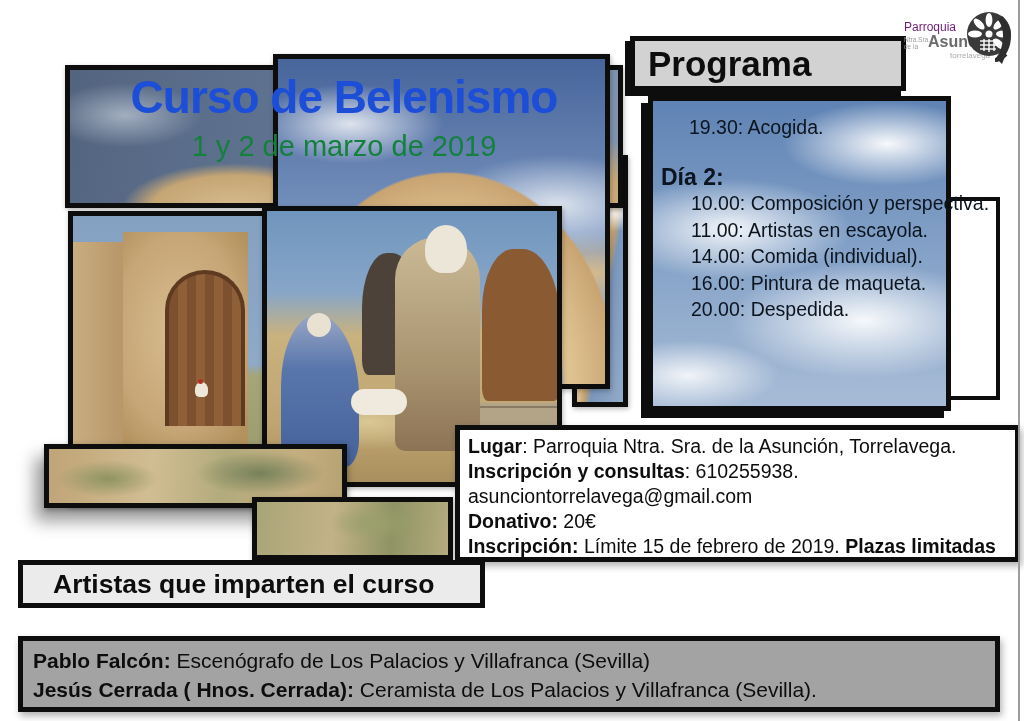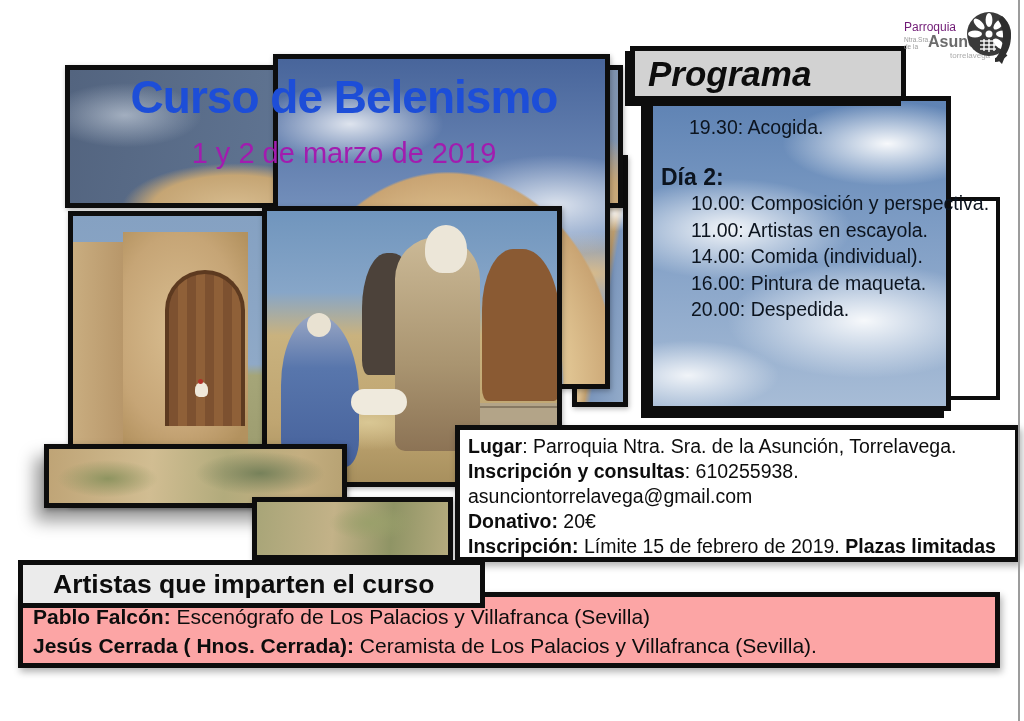--- a/index.html
+++ b/index.html
@@ -74,26 +74,26 @@
       radial-gradient(90px 30px at 72% 45%,#76815a,rgba(0,0,0,0) 72%),
       linear-gradient(95deg,#bfa476,#d1bd92 35%,#b2ab7c 60%,#c4ae80 85%,#b7a273);}
   .photo-terrain-center{left:252px;top:497px;width:191px;height:53px;z-index:6;
     background:
       radial-gradient(60px 24px at 60% 40%,#9aa06b,rgba(0,0,0,0) 72%),
       linear-gradient(95deg,#a8a578,#c3b288 40%,#8f9465 70%,#b5ab7e);}
 
   
   .title-block{position:absolute;left:65px;top:72px;width:558px;z-index:10;text-align:center;}
   .course-title{font-size:46px;font-weight:bold;letter-spacing:-1px;line-height:50px;color:#1d4ed8;}
-  .course-date{font-size:29px;line-height:34px;margin-top:14px;color:#a21caf;}
-
-  
-  .program-header{position:absolute;left:630px;top:46px;width:253px;height:45px;z-index:12;
+  .course-date{font-size:29px;line-height:34px;margin-top:7px;color:#15803d;}
+
+  
+  .program-header{position:absolute;left:630px;top:36px;width:253px;height:45px;z-index:12;
     background:#d2d2d2;border:5px solid #0d0d0d;box-shadow:-5px 5px 0 #0d0d0d;
-    font-size:35px;font-weight:bold;line-height:45px;padding-left:13px;font-style:italic;}
+    font-size:35px;font-weight:bold;line-height:45px;padding-left:13px;}
   .program-backing{position:absolute;left:700px;top:197px;width:292px;height:195px;z-index:7;
     background:#ffffff;border:4px solid #0d0d0d;}
   .program-panel{position:absolute;left:648px;top:96px;width:285px;height:299px;z-index:8;
     border:5px solid #0d0d0d;box-shadow:-7px 7px 0 #0d0d0d;
     padding:6px 0 0 8px;box-sizing:content-box;
     background:
       radial-gradient(150px 60px at 80% 14%,rgba(255,255,255,.95),rgba(255,255,255,0) 70%),
       radial-gradient(170px 70px at 26% 42%,rgba(255,255,255,.9),rgba(255,255,255,0) 72%),
       radial-gradient(190px 80px at 72% 72%,rgba(255,255,255,.92),rgba(255,255,255,0) 72%),
       radial-gradient(130px 50px at 12% 90%,rgba(255,255,255,.85),rgba(255,255,255,0) 70%),
@@ -107,22 +107,22 @@
   
   .info-box{position:absolute;left:455px;top:425px;width:540px;height:123px;z-index:9;
     background:#ffffff;border:5px solid #0d0d0d;box-shadow:2px 4px 7px rgba(0,0,0,.3);
     padding:4px 7px 0 8px;box-sizing:content-box;}
   .info-line{font-size:19.5px;line-height:25px;white-space:nowrap;margin:0;}
 
   
   .artists-header{position:absolute;left:18px;top:560px;width:427px;height:38px;z-index:11;
     background:#ebebeb;border:5px solid #0d0d0d;
     font-size:26.5px;font-weight:bold;line-height:38px;padding-left:30px;}
-  .artists-box{position:absolute;left:18px;top:592px;width:962px;height:61px;z-index:10;
-    background:#fca5a5;border:5px solid #0d0d0d;box-shadow:2px 4px 7px rgba(0,0,0,.3);
+  .artists-box{position:absolute;left:18px;top:636px;width:962px;height:61px;z-index:10;
+    background:#a3a3a3;border:5px solid #0d0d0d;box-shadow:2px 4px 7px rgba(0,0,0,.3);
     padding:5px 0 0 10px;box-sizing:content-box;}
   .artist-line{font-size:21px;line-height:29px;white-space:nowrap;margin:0;}
 
   
   .logo{position:absolute;left:898px;top:10px;width:118px;height:58px;z-index:13;}
   .logo-org{position:absolute;left:6px;top:10px;font-size:12px;color:#701a75;text-align:center;}
   .logo-small{position:absolute;left:6px;top:26px;font-size:6.5px;color:#9a9a9a;line-height:7px;}
   .logo-name{position:absolute;left:30px;top:23px;font-size:16px;color:#6b6b6b;font-weight:bold;}
   .logo-place{position:absolute;left:52px;top:41px;font-size:8px;color:#ababab;}
   .logo-icon{position:absolute;right:0;top:-2px;}

